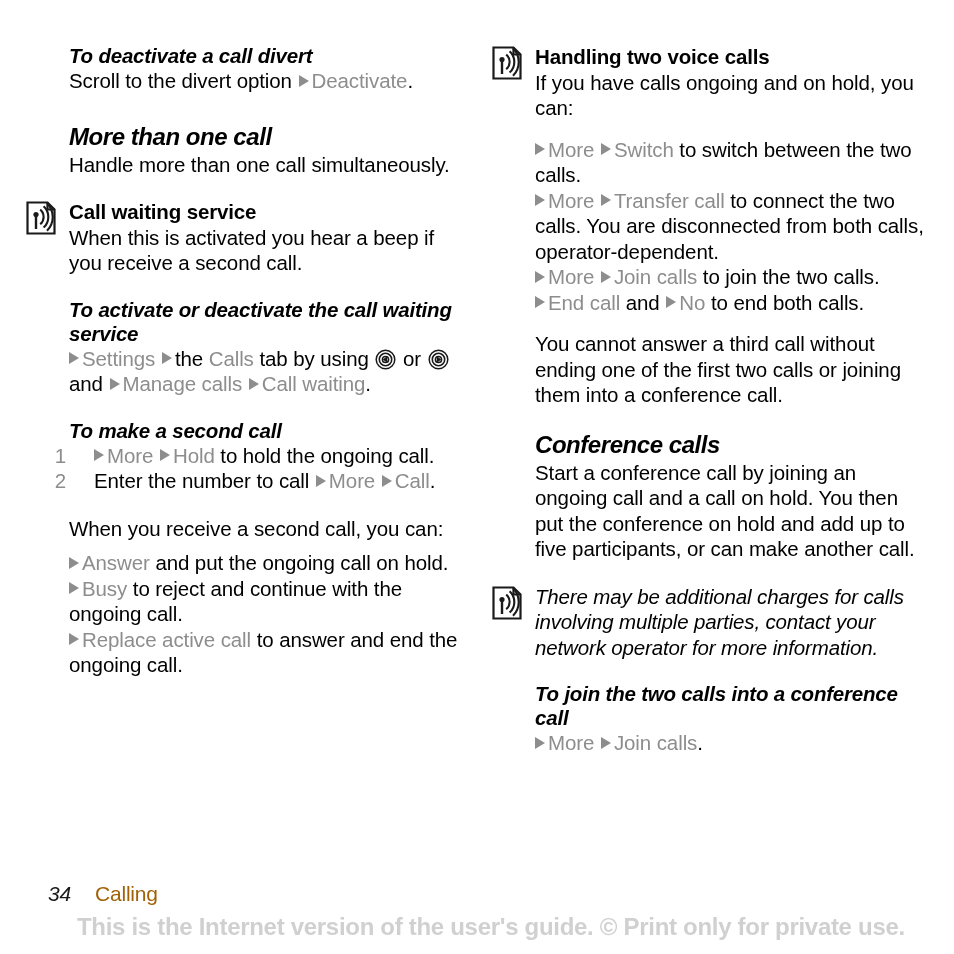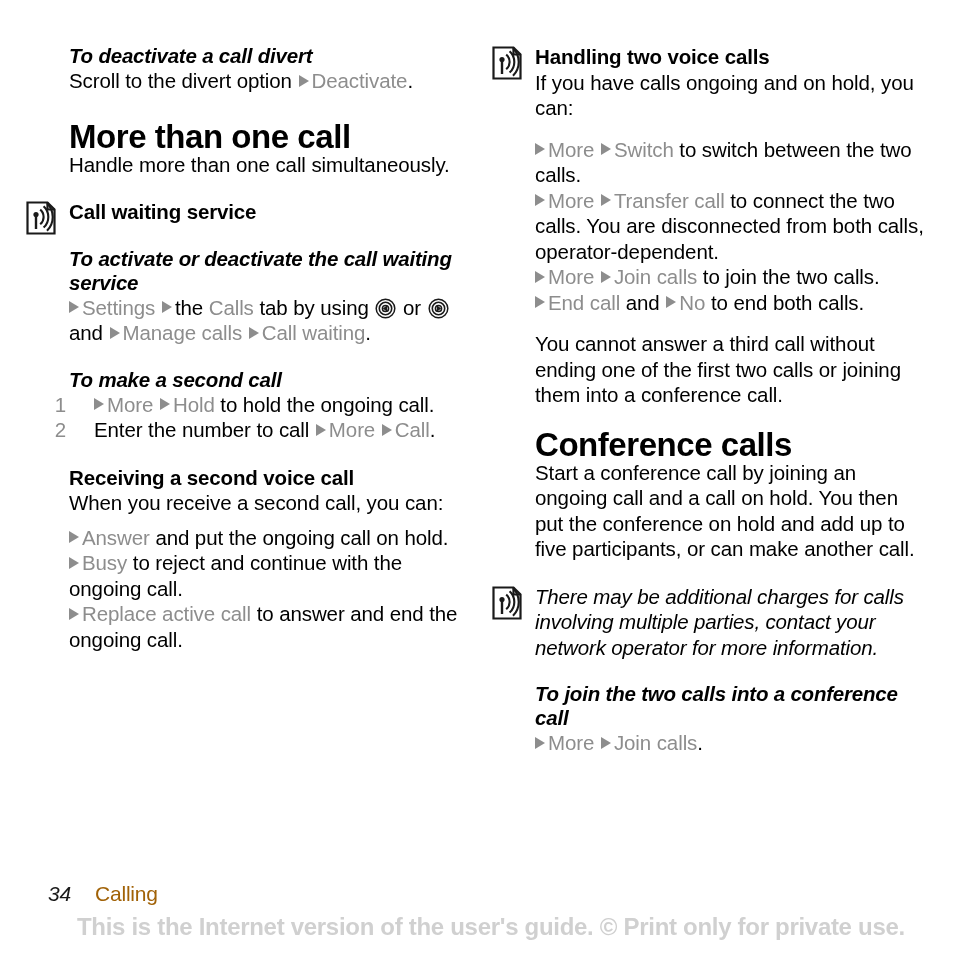--- a/index.html
+++ b/index.html
@@ -39,25 +39,26 @@
   }
 
   .body-text {
     font-size: 20.5px;
     line-height: 25.5px;
     letter-spacing: -0.1px;
     color: #000;
   }
 
   h2.section-title {
-    font-size: 33px;
+    font-size: 24px;
     line-height: 30px;
     font-weight: bold;
     letter-spacing: -0.45px;
     color: #000;
+    font-style: italic;
   }
 
   h3.sub-title {
     font-size: 20.5px;
     line-height: 25.5px;
     font-weight: bold;
     letter-spacing: -0.15px;
     color: #000;
   }
 
@@ -212,20 +213,21 @@
           <path d="M1.5 1.5 H21.5 L28.5 8.5 V32.5 H1.5 Z" fill="#ffffff" stroke="#1a1a1a" stroke-width="2.2" stroke-linejoin="miter"></path>
           <path d="M21.5 1.5 V8.5 H28.5" fill="none" stroke="#1a1a1a" stroke-width="2.2"></path>
           <circle cx="10" cy="13.5" r="2.6" fill="#1a1a1a"></circle>
           <rect x="8.8" y="15.5" width="2.4" height="12.5" fill="#1a1a1a"></rect>
           <path d="M14.2 8.6 a9.5 9.5 0 0 1 0 14.6" fill="none" stroke="#1a1a1a" stroke-width="2.1"></path>
           <path d="M17.6 5.2 a14.5 14.5 0 0 1 0 21.4" fill="none" stroke="#1a1a1a" stroke-width="2.1"></path>
           <path d="M21 2.2 a19.5 19.5 0 0 1 0 27.6" fill="none" stroke="#1a1a1a" stroke-width="2.1"></path>
         </svg>
       </span>
       <h3 class="sub-title">Call waiting service</h3>
+      <p class="body-text">When this is activated you hear a beep if you receive a second call.</p>
     </div>
 
     <div class="gap-l"></div>
 
     <div class="blk">
       <h4 class="proc-title">To activate or deactivate the call waiting service</h4>
       <p class="body-text"><span class="tri lead"></span><span class="ui">Settings</span> <span class="tri"></span><span>the</span> <span class="ui">Calls</span> <span>tab by using</span>
         <span class="navkey">
           <svg viewBox="0 0 21 21" width="21" height="21" aria-hidden="true">
             <circle cx="10.5" cy="10.5" r="9.3" fill="#ffffff" stroke="#1a1a1a" stroke-width="1.5"></circle>
@@ -254,21 +256,20 @@
         </div>
         <div class="numrow">
           <span class="num">2</span><span>Enter the number to call</span> <span class="tri"></span><span class="ui">More</span> <span class="tri"></span><span class="ui">Call</span><span>.</span>
         </div>
       </div>
     </div>
 
     <div class="gap-l"></div>
 
     <div class="blk">
-      <h3 class="sub-title">Receiving a second voice call</h3>
       <p class="body-text">When you receive a second call, you can:</p>
 
       <div class="gap-s"></div>
 
       <p class="body-text hang"><span class="tri lead"></span><span class="ui">Answer</span> <span>and put the ongoing call on hold.</span></p>
       <p class="body-text hang"><span class="tri lead"></span><span class="ui">Busy</span> <span>to reject and continue with the ongoing call.</span></p>
       <p class="body-text hang"><span class="tri lead"></span><span class="ui">Replace active call</span> <span>to answer and end the ongoing call.</span></p>
     </div>
 
   </div>

